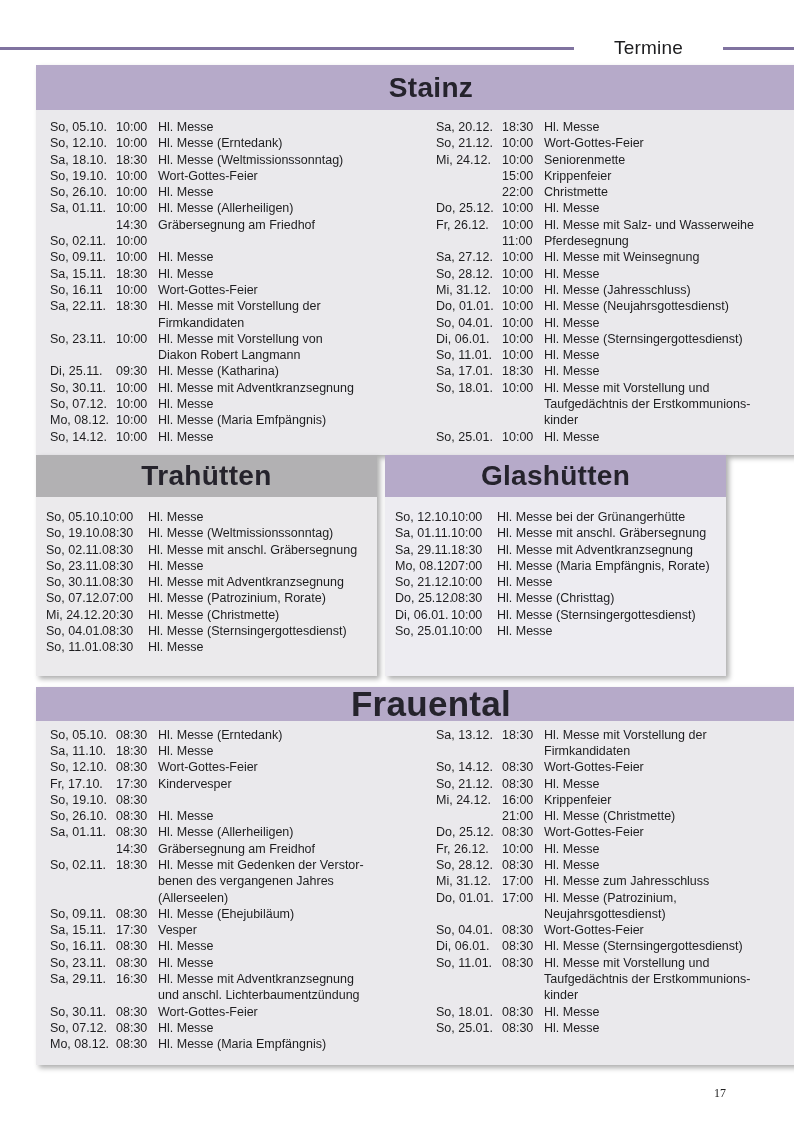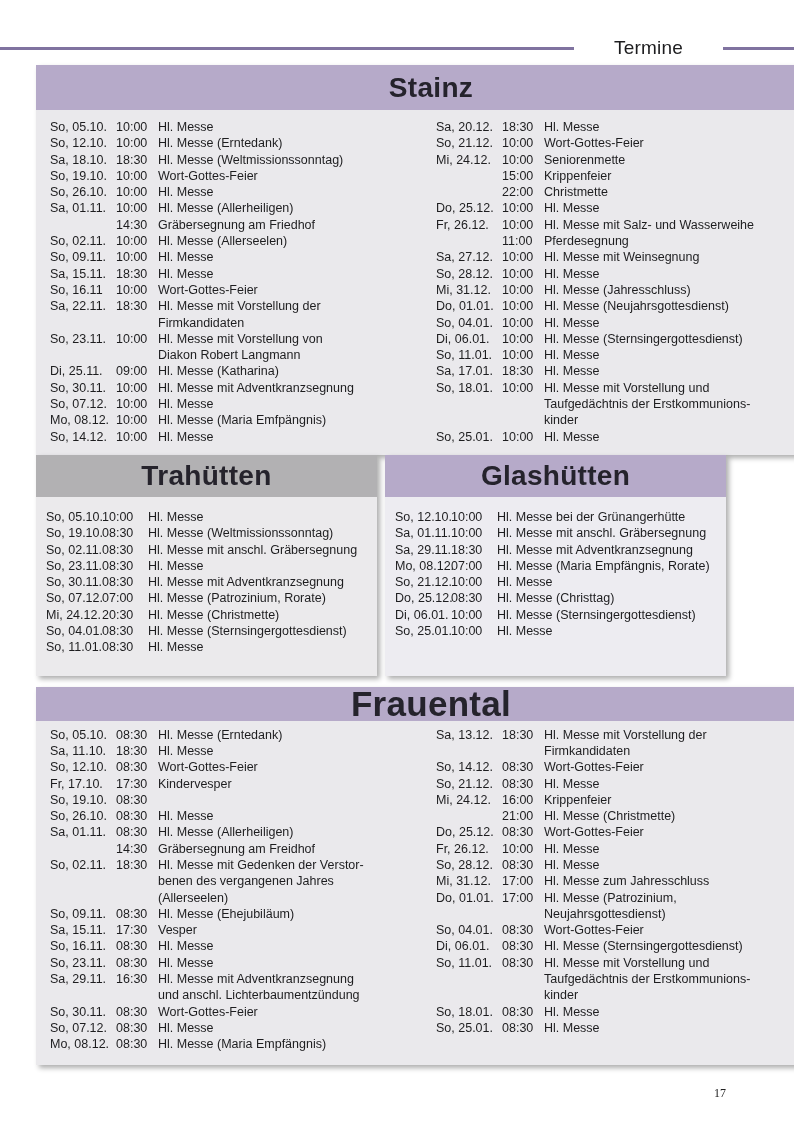--- a/index.html
+++ b/index.html
@@ -124,23 +124,20 @@
             <div class="row">
               <div class="cell date"></div>
               <div class="cell time">14:30</div>
               <div class="cell desc">
                 <div>Gräbersegnung am Friedhof</div>
               </div>
             </div>
             <div class="row">
               <div class="cell date">So, 02.11.</div>
               <div class="cell time">10:00</div>
-              <div class="cell desc">
-                <div>Hl. Messe (Allerseelen)</div>
-              </div>
             </div>
             <div class="row">
               <div class="cell date">So, 09.11.</div>
               <div class="cell time">10:00</div>
               <div class="cell desc">
                 <div>Hl. Messe</div>
               </div>
             </div>
             <div class="row">
               <div class="cell date">Sa, 15.11.</div>
@@ -167,21 +164,21 @@
             <div class="row">
               <div class="cell date">So, 23.11.</div>
               <div class="cell time">10:00</div>
               <div class="cell desc">
                 <div>Hl. Messe mit Vorstellung von</div>
                 <div>Diakon Robert Langmann</div>
               </div>
             </div>
             <div class="row">
               <div class="cell date">Di, 25.11.</div>
-              <div class="cell time">09:00</div>
+              <div class="cell time">09:30</div>
               <div class="cell desc">
                 <div>Hl. Messe (Katharina)</div>
               </div>
             </div>
             <div class="row">
               <div class="cell date">So, 30.11.</div>
               <div class="cell time">10:00</div>
               <div class="cell desc">
                 <div>Hl. Messe mit Adventkranzsegnung</div>
               </div>

